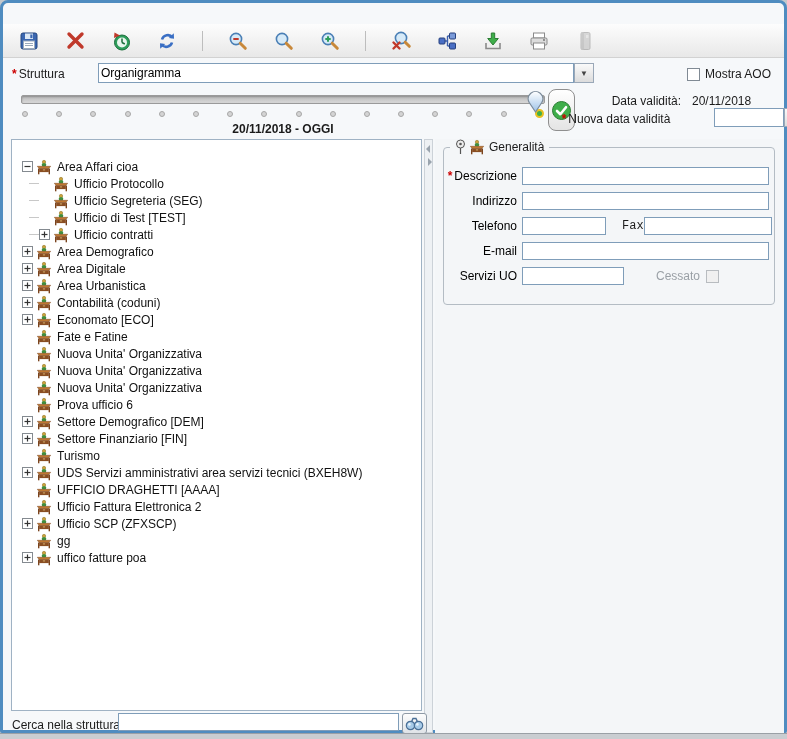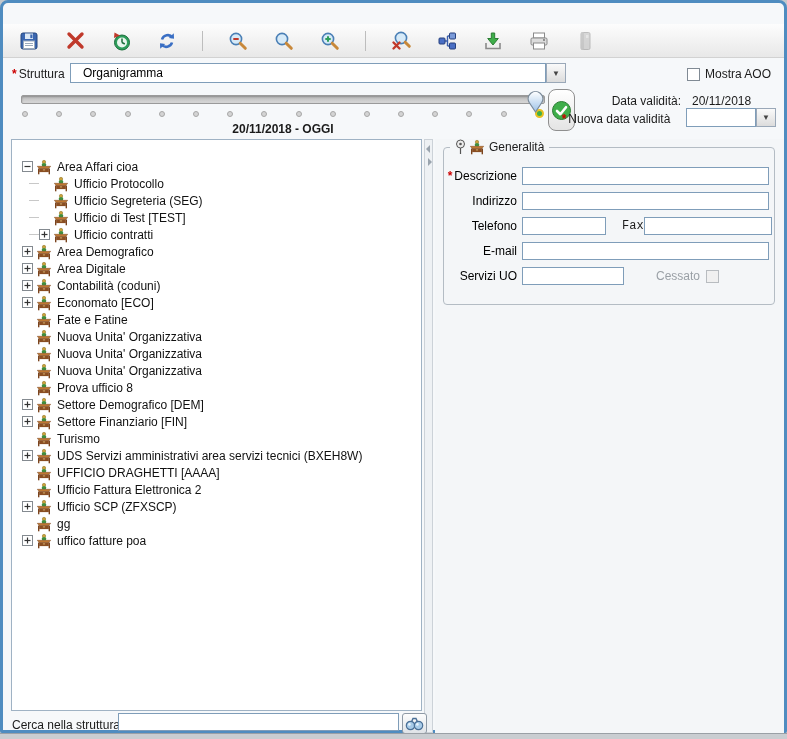--- a/index.html
+++ b/index.html
@@ -31,22 +31,22 @@
   .tb-btn { width:26px; height:26px; display:flex; align-items:center; justify-content:center; }
   .tb-btn svg { width:22px; height:22px; }
   .tb-btn.disabled { opacity:.55; filter:grayscale(1); }
   .tb-sep { width:1px; height:20px; background:#bdbdbd; margin:0 2px; }
 
   
   .lbl { font-size:12px; color:#1b1b1b; }
   .req { color:#cc0000; font-weight:bold; margin-right:2px; }
   .struttura-label { position:absolute; left:9px; top:64px; }
   .combo { position:absolute; display:flex; }
-  .combo input { border:1px solid #7f9db9; height:20px; font-size:12px; padding:1px 12px;
-                 font-family:"Liberation Sans",sans-serif; background:#fff; outline:none; }
+  .combo input { border:1px solid #7f9db9; height:20px; font-size:12px; padding:1px 2px;
+                 font-family:"Liberation Sans",sans-serif; background:#fff; outline:none;margin-left:28px; }
   .combo-arrow { width:20px; height:20px; border:1px solid #9aa8b8; background:linear-gradient(#fafafa,#dcdcdc);
                  display:flex; align-items:center; justify-content:center; font-size:8px; color:#444; }
   .struttura-combo { left:67px; top:60px; }
   .struttura-combo input { width:476px; }
 
   .checkbox { width:13px; height:13px; border:1px solid #808a94; background:#fff; display:inline-block; }
   .mostra-aoo { position:absolute; left:684px; top:64px; display:flex; align-items:center; gap:5px; }
 
   
   .slider-zone { position:absolute; left:18px; top:92px; width:524px; }
@@ -416,20 +416,41 @@
           <svg viewBox="0 0 16 16">
             <circle cx="8" cy="3" r="1.7" fill="#caa23a" stroke="#8a6a1a" stroke-width="0.5"></circle>
             <rect x="5.9" y="4.3" width="4.2" height="3.2" rx="1" fill="#3f8f3f"></rect>
             <path d="M1.3 7.3 h13.4 l-1.9 2.2 H3.2 Z" fill="#c07830" stroke="#7a441e" stroke-width="0.5"></path>
             <rect x="3.2" y="9.5" width="9.6" height="3.6" fill="#8a4e22"></rect>
             <rect x="2" y="9.5" width="1.4" height="5.8" fill="#7a441e"></rect>
             <rect x="12.6" y="9.5" width="1.4" height="5.8" fill="#7a441e"></rect>
             <rect x="6.9" y="10.3" width="2.2" height="1.2" fill="#c8a060"></rect>
           </svg>
         </span>
+        <span class="node-label">Area Urbanistica</span>
+      </div>
+      <div class="tree-row lvl0">
+        <span class="expander">
+          <svg viewBox="0 0 11 11">
+            <rect x="0.5" y="0.5" width="10" height="10" fill="#fff" stroke="#848a90"></rect>
+            <line x1="2.5" y1="5.5" x2="8.5" y2="5.5" stroke="#333" stroke-width="1.2"></line>
+            <line x1="5.5" y1="2.5" x2="5.5" y2="8.5" stroke="#333" stroke-width="1.2"></line>
+          </svg>
+        </span>
+        <span class="node-icon">
+          <svg viewBox="0 0 16 16">
+            <circle cx="8" cy="3" r="1.7" fill="#caa23a" stroke="#8a6a1a" stroke-width="0.5"></circle>
+            <rect x="5.9" y="4.3" width="4.2" height="3.2" rx="1" fill="#3f8f3f"></rect>
+            <path d="M1.3 7.3 h13.4 l-1.9 2.2 H3.2 Z" fill="#c07830" stroke="#7a441e" stroke-width="0.5"></path>
+            <rect x="3.2" y="9.5" width="9.6" height="3.6" fill="#8a4e22"></rect>
+            <rect x="2" y="9.5" width="1.4" height="5.8" fill="#7a441e"></rect>
+            <rect x="12.6" y="9.5" width="1.4" height="5.8" fill="#7a441e"></rect>
+            <rect x="6.9" y="10.3" width="2.2" height="1.2" fill="#c8a060"></rect>
+          </svg>
+        </span>
         <span class="node-label">Contabilità (coduni)</span>
       </div>
       <div class="tree-row lvl0">
         <span class="expander">
           <svg viewBox="0 0 11 11">
             <rect x="0.5" y="0.5" width="10" height="10" fill="#fff" stroke="#848a90"></rect>
             <line x1="2.5" y1="5.5" x2="8.5" y2="5.5" stroke="#333" stroke-width="1.2"></line>
             <line x1="5.5" y1="2.5" x2="5.5" y2="8.5" stroke="#333" stroke-width="1.2"></line>
           </svg>
         </span>
@@ -512,21 +533,21 @@
           <svg viewBox="0 0 16 16">
             <circle cx="8" cy="3" r="1.7" fill="#caa23a" stroke="#8a6a1a" stroke-width="0.5"></circle>
             <rect x="5.9" y="4.3" width="4.2" height="3.2" rx="1" fill="#3f8f3f"></rect>
             <path d="M1.3 7.3 h13.4 l-1.9 2.2 H3.2 Z" fill="#c07830" stroke="#7a441e" stroke-width="0.5"></path>
             <rect x="3.2" y="9.5" width="9.6" height="3.6" fill="#8a4e22"></rect>
             <rect x="2" y="9.5" width="1.4" height="5.8" fill="#7a441e"></rect>
             <rect x="12.6" y="9.5" width="1.4" height="5.8" fill="#7a441e"></rect>
             <rect x="6.9" y="10.3" width="2.2" height="1.2" fill="#c8a060"></rect>
           </svg>
         </span>
-        <span class="node-label">Prova ufficio 8</span>
+        <span class="node-label">Prova ufficio 6</span>
       </div>
       <div class="tree-row lvl0">
         <span class="expander">
           <svg viewBox="0 0 11 11">
             <rect x="0.5" y="0.5" width="10" height="10" fill="#fff" stroke="#848a90"></rect>
             <line x1="2.5" y1="5.5" x2="8.5" y2="5.5" stroke="#333" stroke-width="1.2"></line>
             <line x1="5.5" y1="2.5" x2="5.5" y2="8.5" stroke="#333" stroke-width="1.2"></line>
           </svg>
         </span>
         <span class="node-icon">

